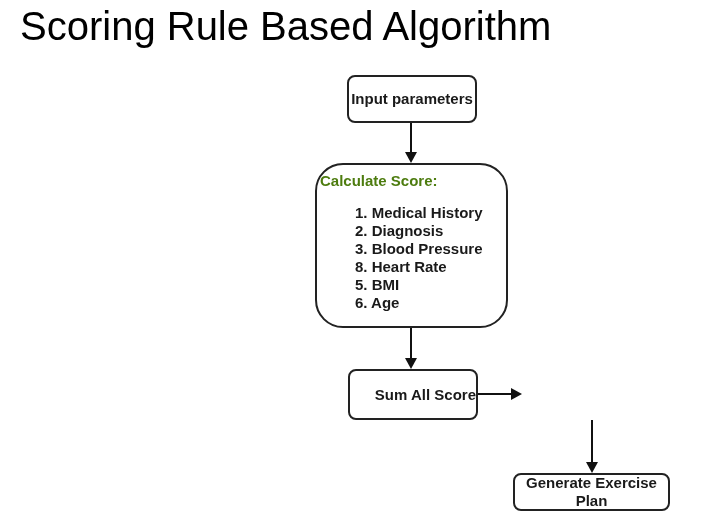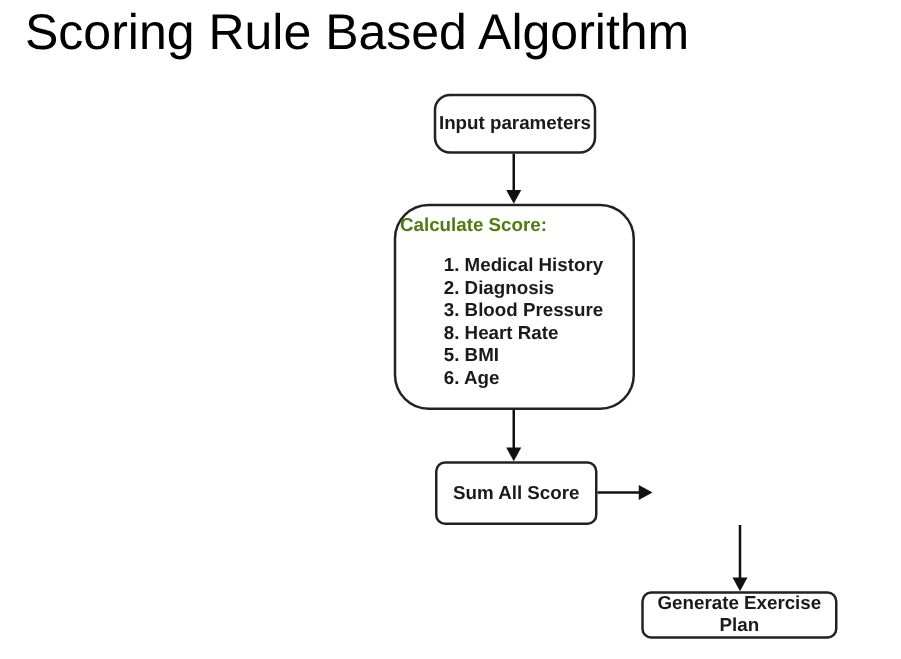--- a/index.html
+++ b/index.html
@@ -30,22 +30,22 @@
     color: #1a1a1a;
     font-weight: 700;
     font-size: 15px;
     line-height: 18px;
     display: flex;
     align-items: center;
     justify-content: center;
     text-align: center;
   }
 
-  .node-input    { left: 347px; top: 75px;  width: 130px; height: 48px; border-radius: 13px; }
-  .node-sum      { left: 348px; top: 369px; width: 130px; height: 51px; }
+  .node-input    { left: 347px; top: 75px;  width: 130px; height: 48px; }
+  .node-sum      { left: 348px; top: 369px; width: 130px; height: 51px; justify-content: flex-end; }
   .node-risk     { left: 522px; top: 368px; width: 141px; height: 52px; padding: 0 6px; }
   .node-plan     { left: 513px; top: 473px; width: 157px; height: 38px; padding: 0 4px; }
 
   .node-calculate {
     left: 315px; top: 163px; width: 193px; height: 165px;
     border-radius: 28px;
     display: block;
     text-align: left;
     padding: 7px 4px 0 3px;
   }

